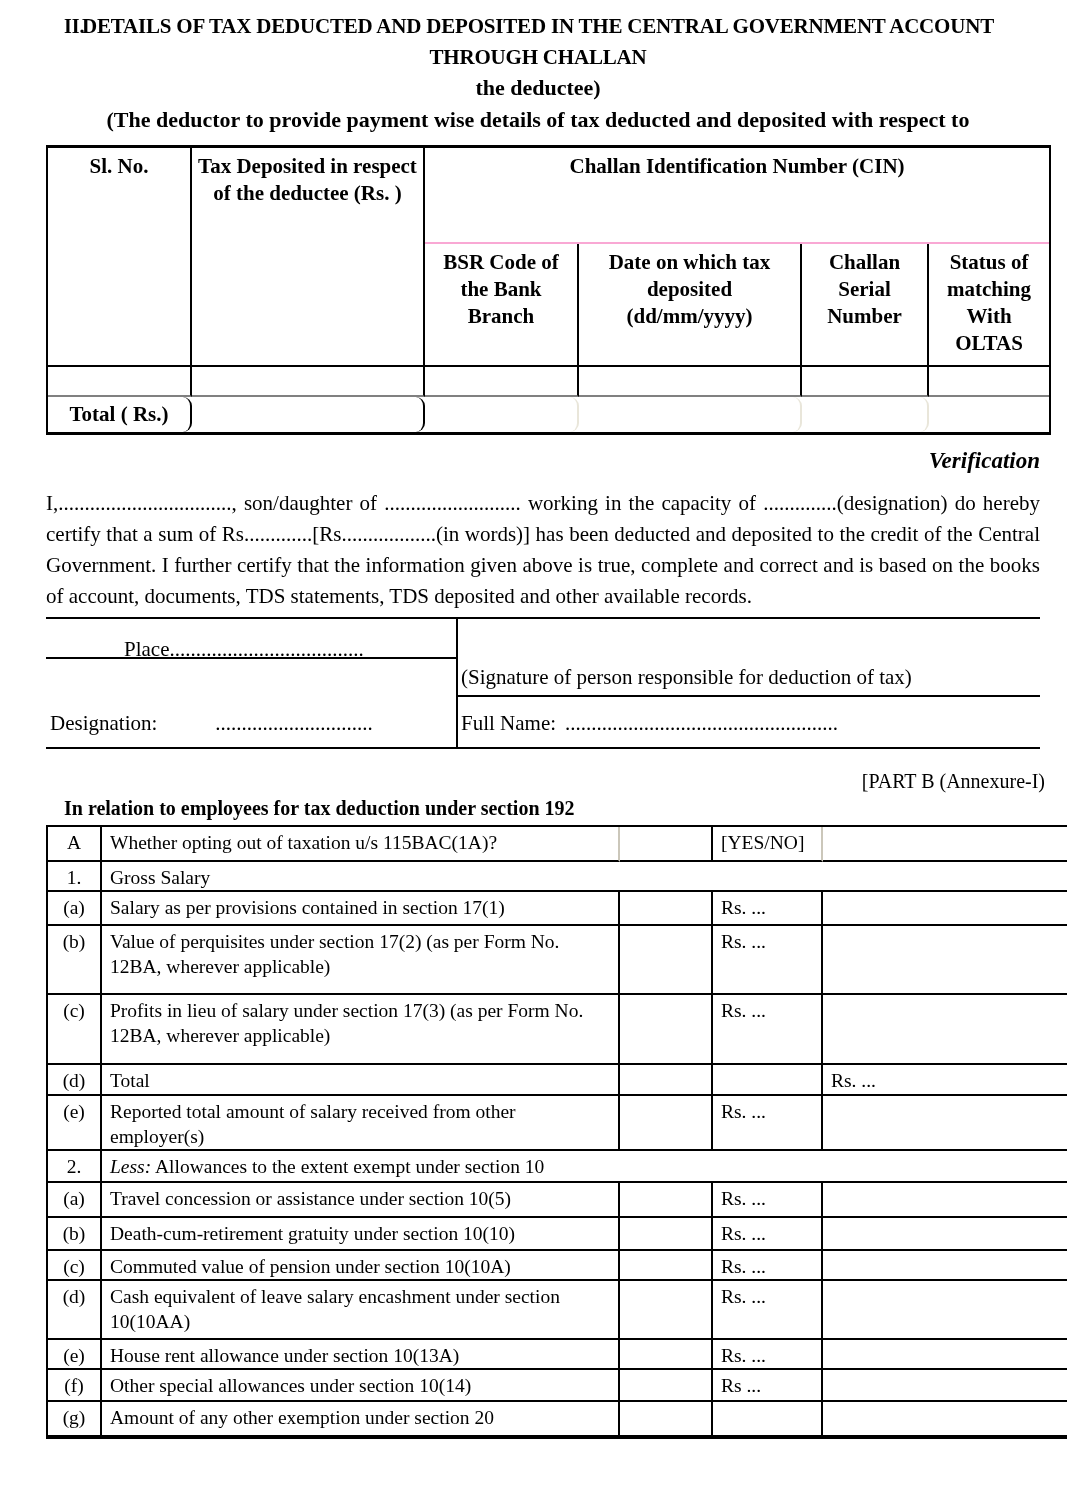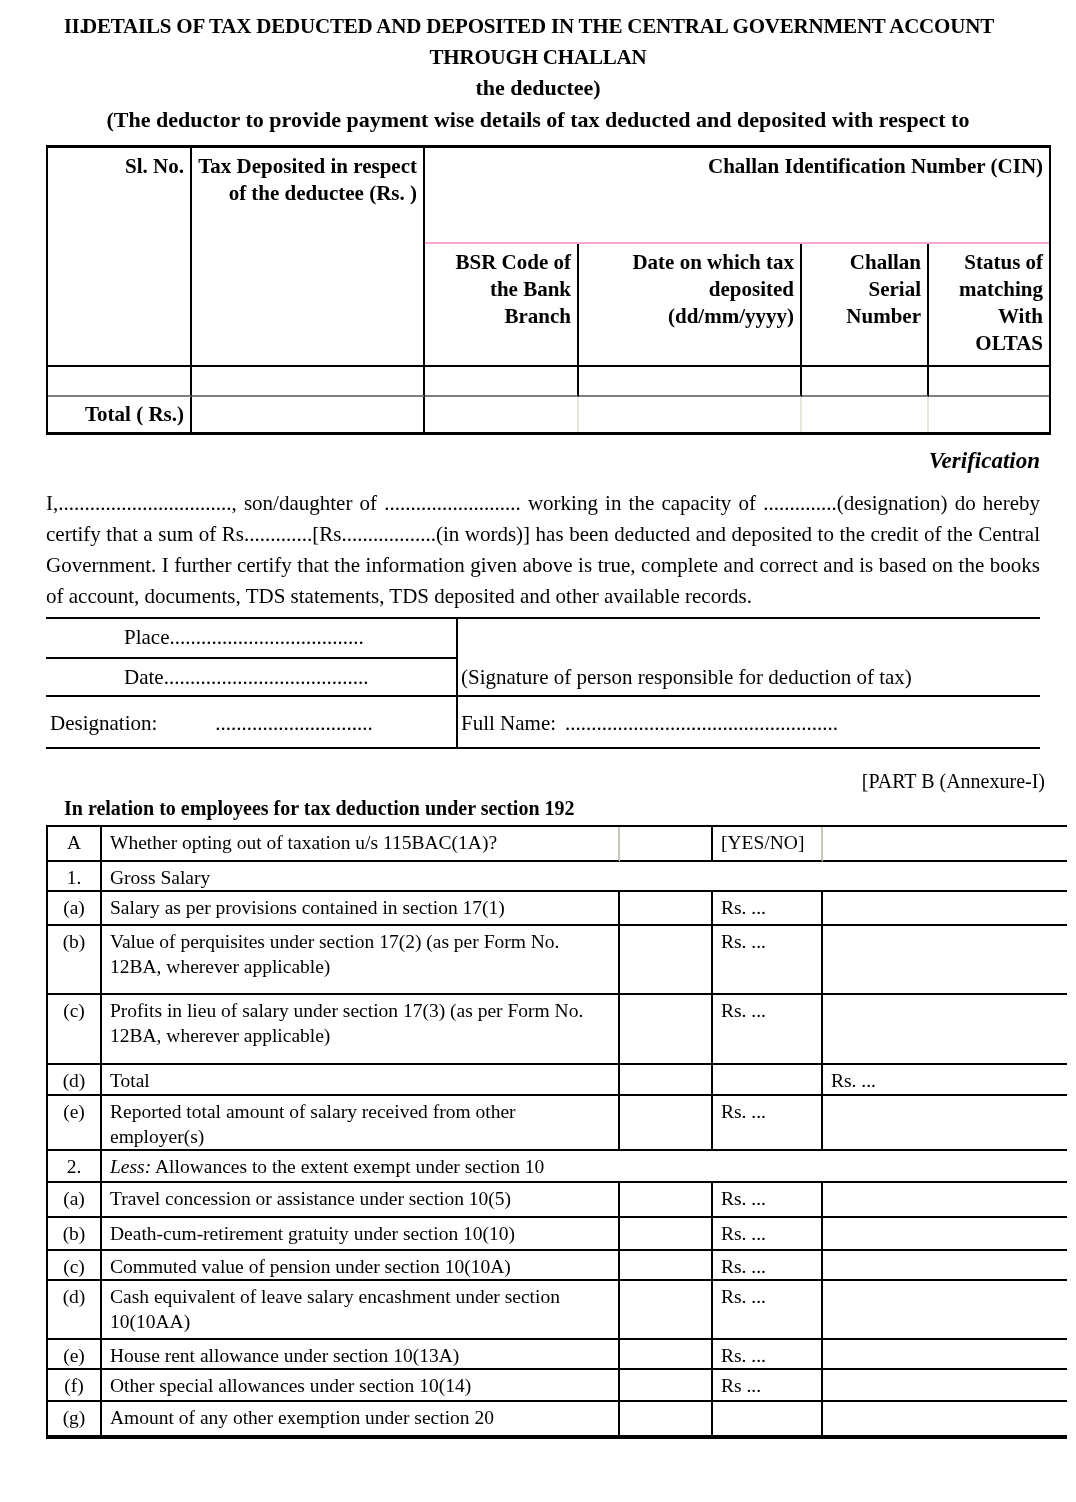--- a/index.html
+++ b/index.html
@@ -20,43 +20,43 @@
   .paren { text-align:center; font-weight:bold; font-size:22px; height:32px; line-height:32px; }
 
   
   table { border-collapse:separate; border-spacing:0; table-layout:fixed; }
   .t1 {
     margin:9px 0 0 46px; width:1001px;
     border-top:3px solid #000; border-left:2px solid #000;
     border-right:2px solid #000; border-bottom:3px solid #000;
   }
   .t1 td { border-right:2px solid #000; border-bottom:2px solid #000;
-           vertical-align:top; text-align:right; font-weight:bold; font-size:21px; line-height:27px; padding:5px 6px 0 6px; }
+           vertical-align:top; text-align:center; font-weight:bold; font-size:21px; line-height:27px; padding:5px 6px 0 6px; }
   .t1 td.no-br { border-right:none; }
   .t1 tr.hd1 { height:96px; }
   .t1 tr.hd2 { height:123px; }
   .t1 td.cin { border-bottom:2px solid #f9a8d4; }
   .t1 tr.data-row { height:30px; }
   .t1 tr.data-row td { border-bottom:2px solid #808080; }
   .t1 tr.total-row { height:35px; }
-  .t1 tr.total-row td { border-bottom:none; vertical-align:middle; padding-top:0; }
+  .t1 tr.total-row td { border-bottom:none; vertical-align:middle; padding-top:0;border-radius:9px; }
   .t1 td.lt { border-right-color:#e9e6da; }
 
   
   .ver-head { margin-top:13px; text-align:right; font-size:23px; font-weight:bold; font-style:italic; width:1040px; }
   .ver-par { margin:14px 0 0 46px; width:994px; font-size:21px; line-height:31px; text-align:justify; }
 
   
   .sig-block {
     margin:5px 0 0 46px; width:994px;
     border-top:2px solid #000; border-bottom:2px solid #000;
     display:grid; grid-template-columns:410px 584px; grid-template-rows:40px 38px 50px;
     font-size:21px;
   }
-  .sig-place { grid-column:1; grid-row:1; border-bottom:2px solid #000; padding:6px 0 0 78px; }
+  .sig-place { grid-column:1; grid-row:1; border-bottom:2px solid #000; padding:6px 0 0 78px;margin-top:12px; }
   .sig-date  { grid-column:1; grid-row:2; border-bottom:2px solid #000; padding:6px 0 0 78px; }
   .sig-sign  { grid-column:2; grid-row:1 / 3; border-left:2px solid #000; border-bottom:2px solid #000;
                display:flex; align-items:flex-end; padding:0 0 5px 3px; }
   .sig-desig { grid-column:1; grid-row:3; padding:14px 0 0 4px; display:flex; }
   .sig-desig .dots { margin-left:58px; }
   .sig-full  { grid-column:2; grid-row:3; border-left:2px solid #000; padding:14px 0 0 3px; display:flex;text-align:right; }
   .sig-full .dots { margin-left:9px; }
 
   
   .partb { margin-top:18px; width:1045px; text-align:right; font-size:20px; height:28px; line-height:28px; }
@@ -130,21 +130,20 @@
     </tr>
   </tbody>
     </table>
 
   <div class="ver-head">Verification</div>
   <div class="ver-par">I,................................., son/daughter of .......................... working in the capacity of ..............(designation) do hereby certify that a sum of Rs.............[Rs..................(in words)] has been deducted and deposited to the credit of the Central Government. I further certify  that the information given above is true, complete and correct and is based on the  books of account, documents, TDS statements, TDS deposited and other available records.</div>
 
   <div class="sig-block">
     <div class="sig-place">Place.....................................</div>
     <div class="sig-sign">(Signature of person responsible for deduction of tax)</div>
-    <div class="sig-date">Date.......................................</div>
     <div class="sig-desig">
       <span>Designation:</span>
       <span class="dots">..............................</span>
     </div>
     <div class="sig-full">
       <span>Full Name:</span>
       <span class="dots">....................................................</span>
     </div>
   </div>
 

